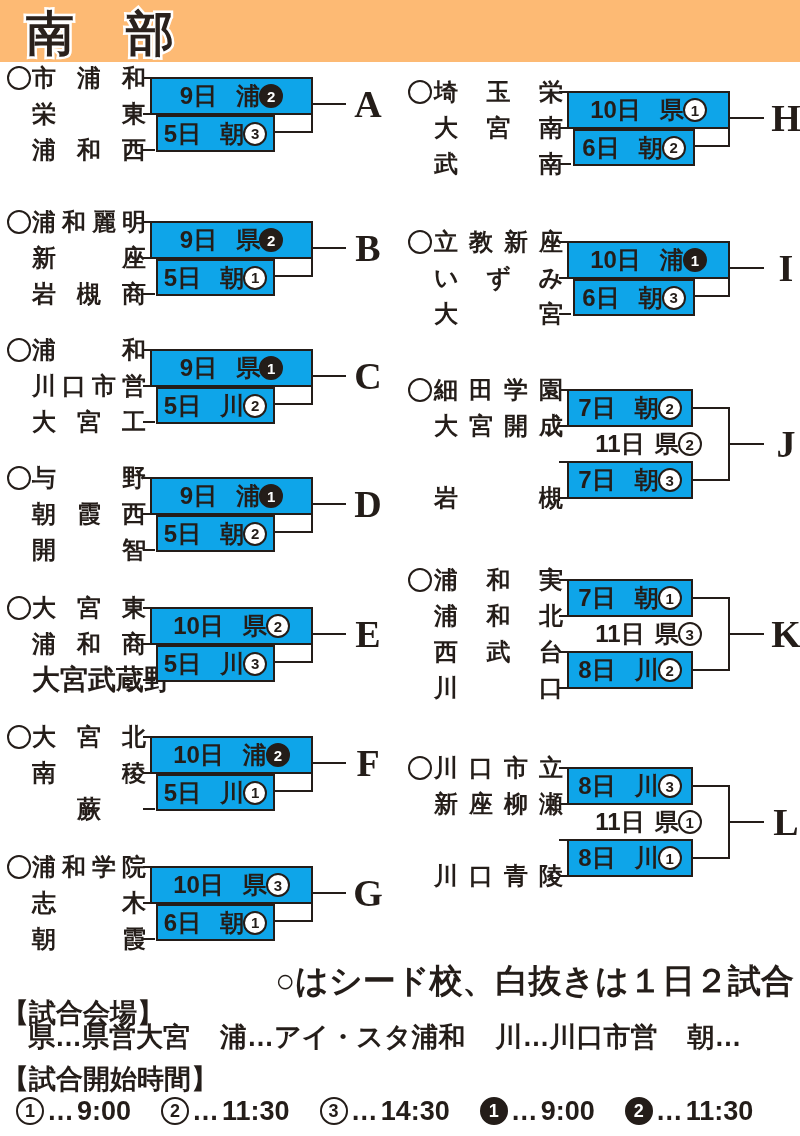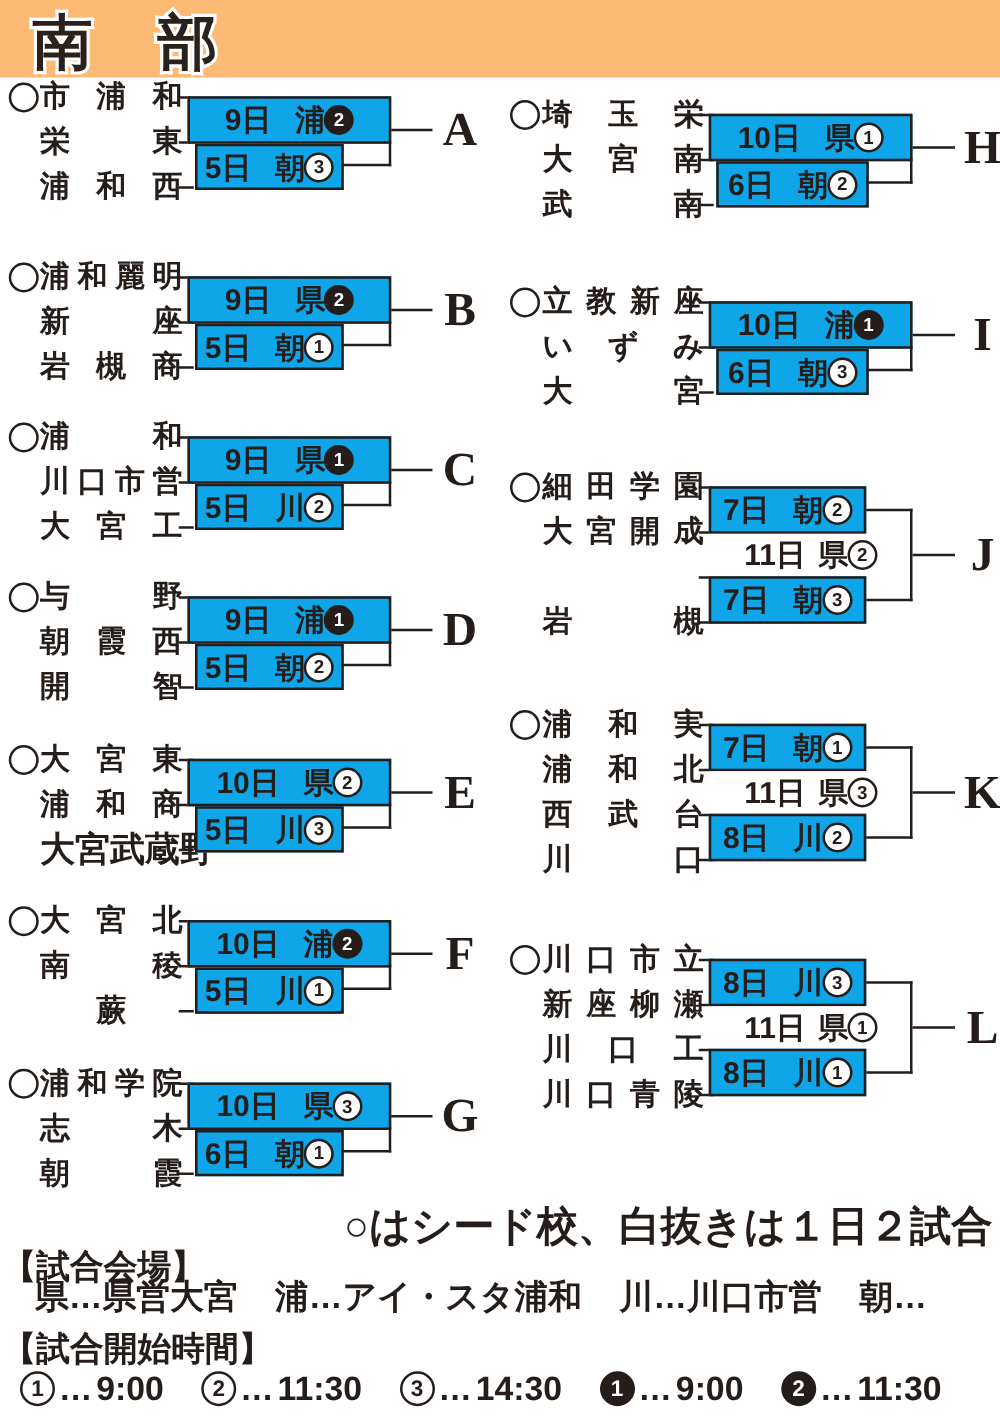--- a/index.html
+++ b/index.html
@@ -403,21 +403,20 @@
     <div class="ln connh2"></div>
     <div class="ln connv"></div>
     <div class="ln outh"></div>
     <div class="letter">K</div>
   </div>
 
   <div class="block R t4" style="top:750px">
     <span class="seed"></span>
     <div class="name n0">川口市立</div>
     <div class="name n1">新座柳瀬</div>
-    <div class="name n2">川口工</div>
     <div class="name n3">川口青陵</div>
     <div class="ln stub s0"></div>
     <div class="ln stub s1"></div>
     <div class="ln stub s2"></div>
     <div class="ln stub s3"></div>
     <div class="mbox box1">
       <span>8日</span>
       <span class="mv">
           <span>川</span>
           <span class="cnum">3</span>

